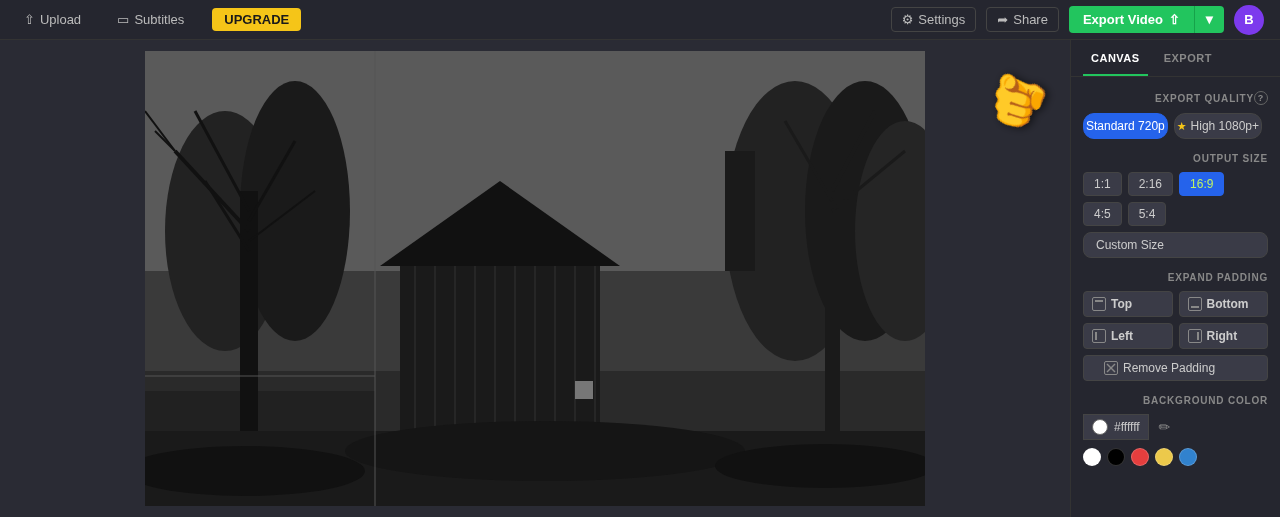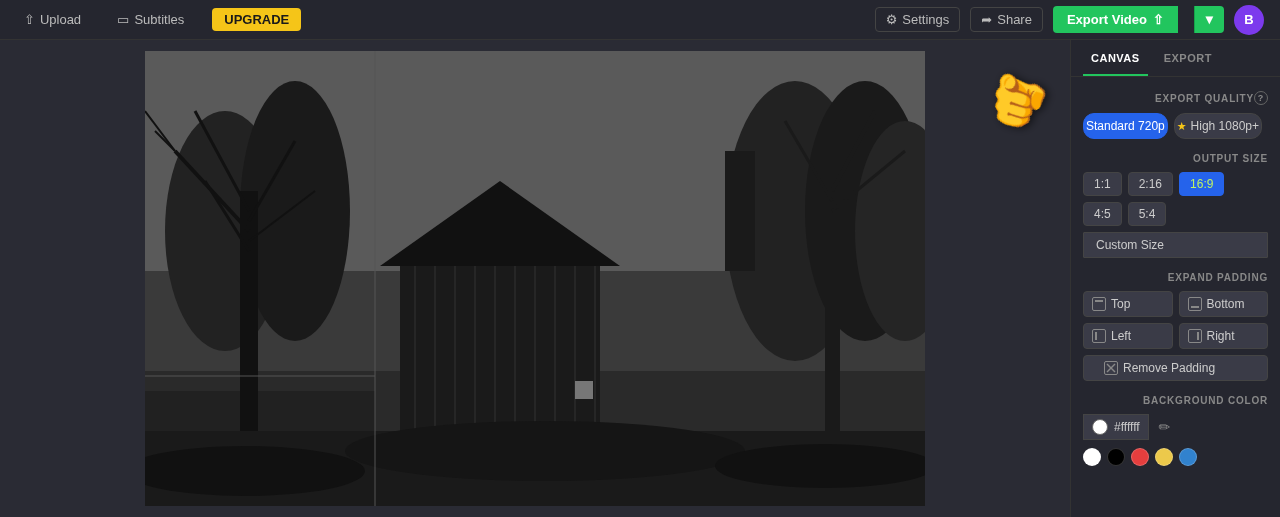--- a/index.html
+++ b/index.html
@@ -59,21 +59,21 @@
       color: #bbb;
       border-radius: 4px;
       padding: 4px 10px;
       font-size: 13px;
       cursor: pointer;
       display: flex;
       align-items: center;
       gap: 5px;
     }
 
-    .export-group { display: flex; align-items: flex-end; gap: 16px; }
+    .export-group { display: flex; align-items: flex-end; gap: 0; }
     .export-btn {
       background: #22c55e;
       color: #fff;
       border: none;
       border-radius: 4px 0 0 4px;
       padding: 6px 14px;
       font-size: 13px;
       font-weight: 600;
       cursor: pointer;
       display: flex;
@@ -230,21 +230,21 @@
     }
     .size-btn.active {
       background: #2563eb;
       border-color: #2563eb;
       color: #bef264;
     }
     .custom-size-btn {
       background: #3a3b47;
       border: 1px solid #444;
       color: #ccc;
-      border-radius: 1px;
+      border-radius: 8px;
       padding: 5px 12px;
       font-size: 12px;
       cursor: pointer;
       width: 100%;
       text-align: left;
     }
 
     .padding-grid {
       display: grid;
       grid-template-columns: 1fr 1fr;
@@ -254,20 +254,21 @@
       background: #3a3b47;
       border: 1px solid #444;
       color: #ccc;
       border-radius: 4px;
       padding: 5px 8px;
       font-size: 12px;
       cursor: pointer;
       display: flex;
       align-items: center;
       gap: 5px;
+      font-weight: bold;
     }
     .padding-icon {
       width: 14px;
       height: 14px;
       border: 1.5px solid #888;
       border-radius: 2px;
       display: inline-flex;
       align-items: center;
       justify-content: center;
       flex-shrink: 0;

